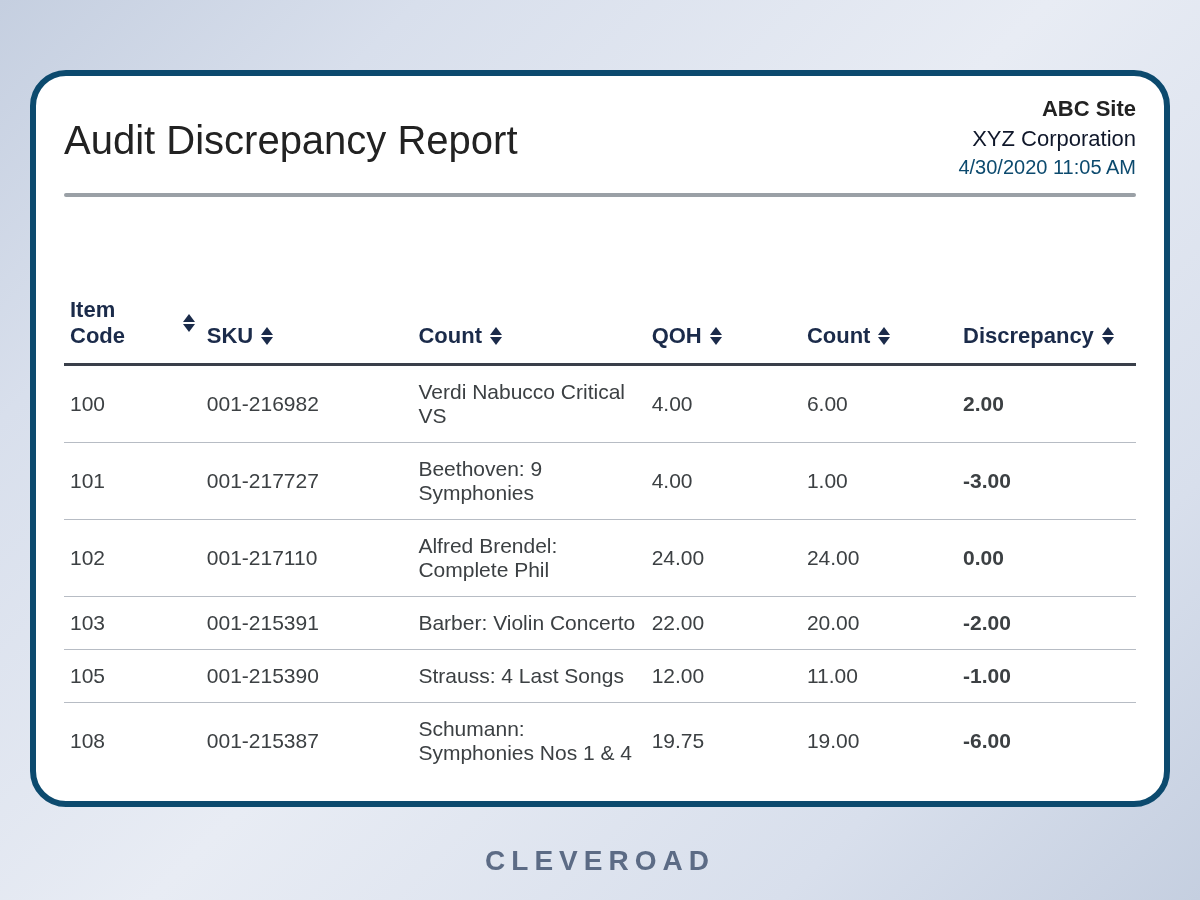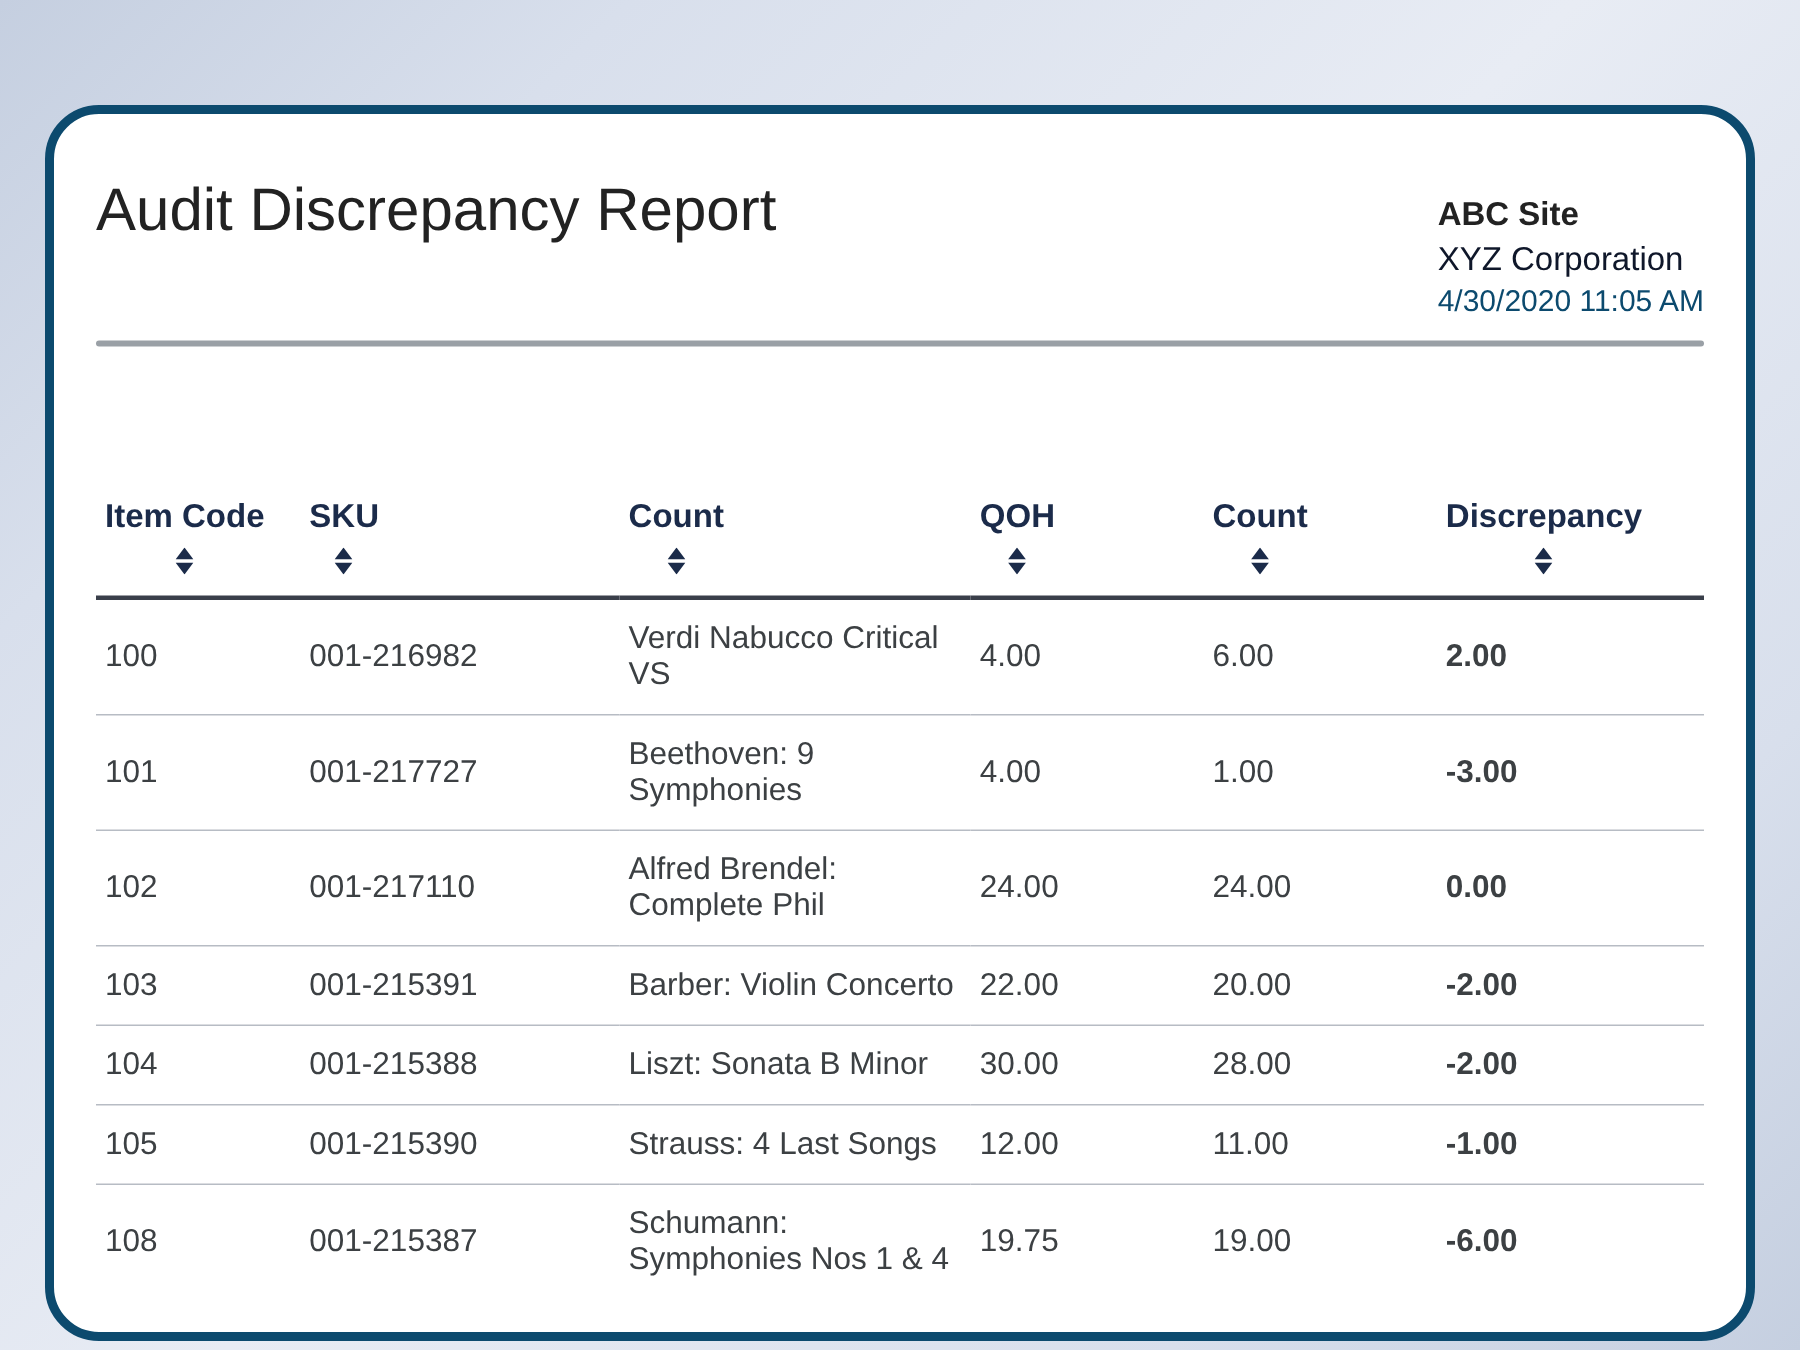--- a/index.html
+++ b/index.html
@@ -27,40 +27,39 @@
     align-items: flex-start;
     padding-bottom: 14px;
   }
   .title {
     font-size: 40px;
     font-weight: 400;
     color: #222;
     margin-top: 24px;
   }
   .meta {
-    text-align: left;
+    text-align: right;
     padding-top: 2px;
-    margin-top: 34px;
   }
   .meta-site { font-size: 22px; font-weight: 700; color: #222; }
   .meta-corp { font-size: 22px; color: #0f172a; margin-top: 4px; }
   .meta-date { font-size: 20px; color: #0c4a6e; margin-top: 4px; }
   .hr { height: 4px; background: #9aa0a6; border-radius: 2px; margin-bottom: 90px; }
   table { width: 100%; border-collapse: collapse; }
   thead th {
     text-align: left;
     font-size: 22px;
     font-weight: 700;
     color: #1b2b4a;
     padding: 10px 6px 14px 6px;
     vertical-align: bottom;
     border-bottom: 3px solid #3a3f4a;
   }
   thead th:last-child { text-align: right; }
-  thead th .th-wrap { display: inline-flex; align-items: center; gap: 8px; flex-direction: column; }
+  thead th .th-wrap { display: inline-flex; align-items: center; gap: 8px; }
   .sort-icon {
     display: inline-flex;
     flex-direction: column;
     gap: 2px;
     line-height: 0;
   }
   .sort-icon svg { display: block; }
   tbody td {
     font-size: 21px;
     color: #3c4043;
@@ -208,28 +207,20 @@
       </tr>
       <tr>
         <td>103</td>
         <td>001-215391</td>
         <td>Barber: Violin Concerto</td>
         <td>22.00</td>
         <td>20.00</td>
         <td>-2.00</td>
       </tr>
       <tr>
-        <td>104</td>
-        <td>001-215388</td>
-        <td>Liszt: Sonata B Minor</td>
-        <td>30.00</td>
-        <td>28.00</td>
-        <td>-2.00</td>
-      </tr>
-      <tr>
         <td>105</td>
         <td>001-215390</td>
         <td>Strauss: 4 Last Songs</td>
         <td>12.00</td>
         <td>11.00</td>
         <td>-1.00</td>
       </tr>
       <tr>
         <td>108</td>
         <td>001-215387</td>

